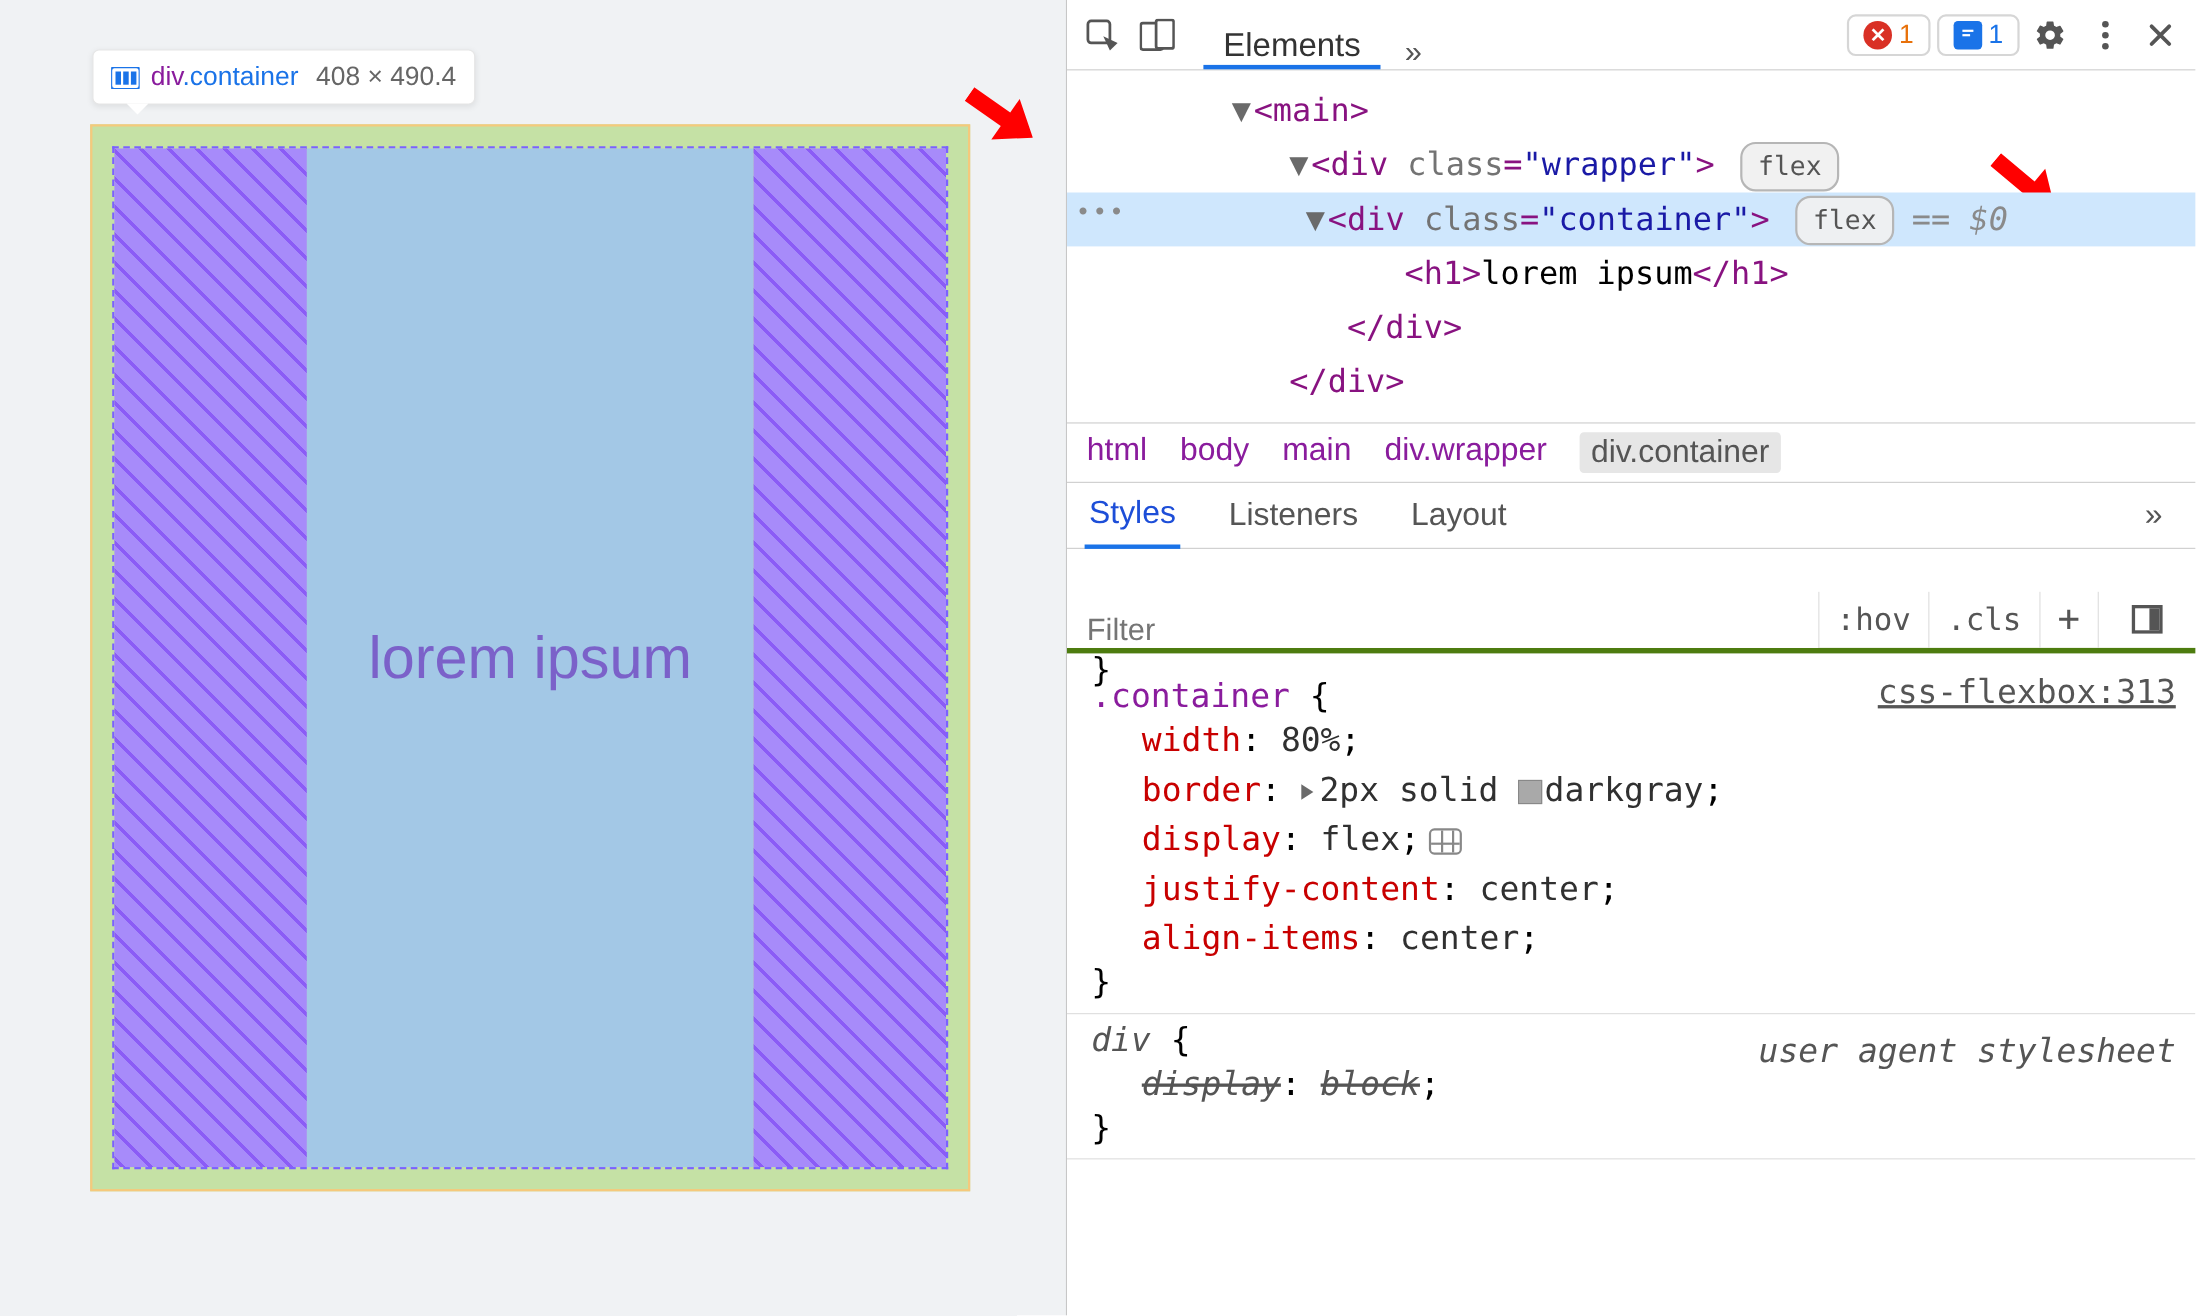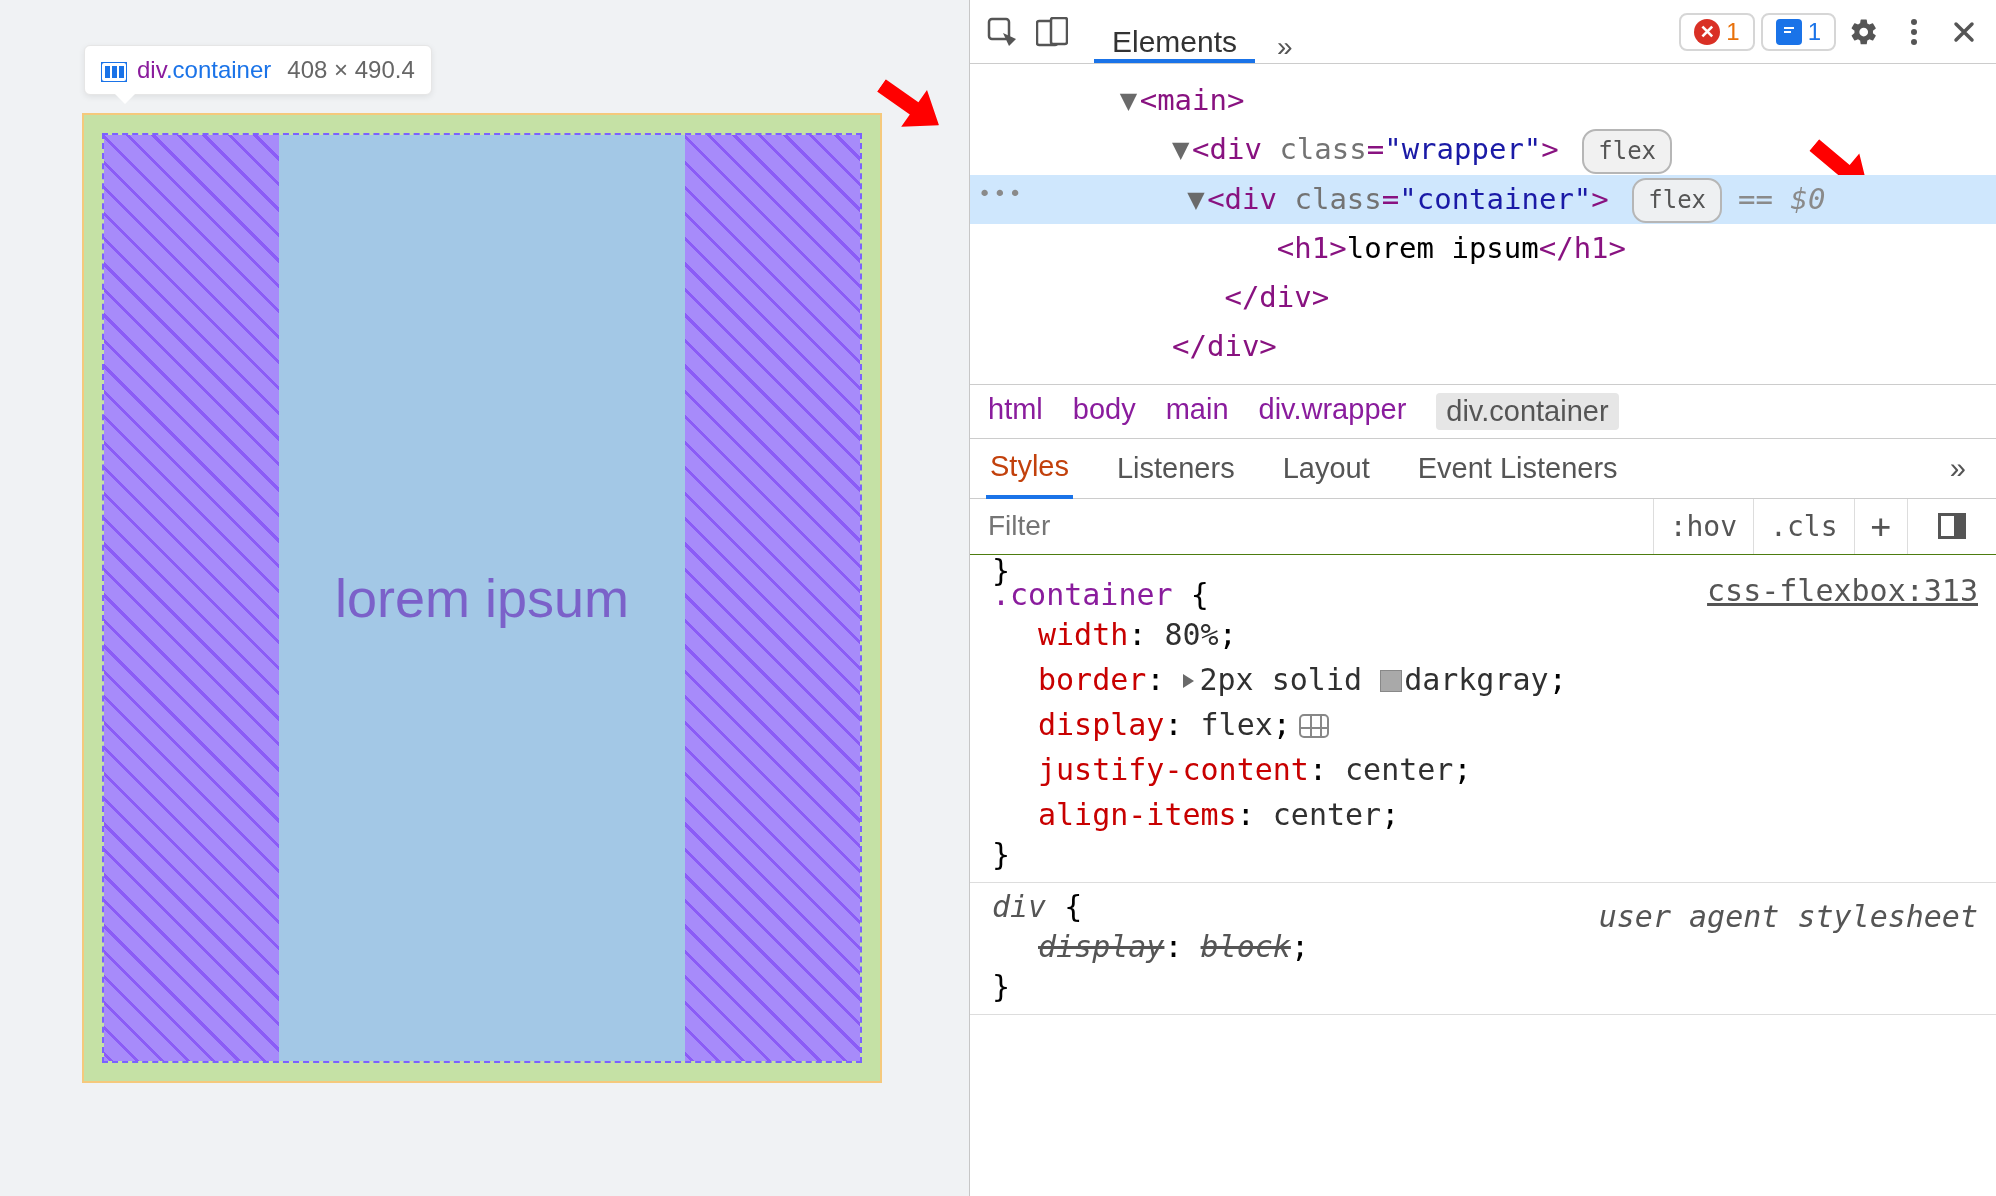--- a/index.html
+++ b/index.html
@@ -240,31 +240,32 @@
     align-items: center;
     border-bottom: 1px solid #ccc;
     height: 60px;
     padding: 0 16px;
     gap: 40px;
     font-size: 29px;
     color: #555;
   }
   .subtabs .subtab { cursor:pointer; padding:12px 4px; }
   .subtabs .subtab.active {
-    color:#c2410c;
+    color:#1d4ed8;
     border-bottom: 4px solid #1a73e8;
   }
   .subtabs .more { margin-left:auto; padding-right:14px; cursor:pointer;}
 
   
   .filter-row {
     display:flex;
-    align-items:center;
+    align-items:flex-end;
     height:56px;
-    border-bottom:1px solid #4d7c0f;
+    border-bottom:5px solid #4d7c0f;
+    margin-top:39px;
   }
   .filter-row input {
     flex:1;
     border:none;
     font-size:28px;
     padding:0 18px;
     outline:none;
     color:#555;
   }
   .filter-row .ctl {
@@ -456,21 +457,20 @@
       <span class="crumb">body</span>
       <span class="crumb">main</span>
       <span class="crumb">div.wrapper</span>
       <span class="crumb sel">div.container</span>
     </div>
 
     <div class="subtabs">
       <div class="subtab active">Styles</div>
       <div class="subtab">Listeners</div>
       <div class="subtab">Layout</div>
-      <div class="subtab">Event Listeners</div>
       <div class="more">»</div>
     </div>
 
     <div class="filter-row">
       <input type="text" placeholder="Filter" style="">
       <div class="ctl">:hov</div>
       <div class="ctl">.cls</div>
       <div class="ctl plus">+</div>
       <div class="ctl">
           <span class="panel-icon"></span>

